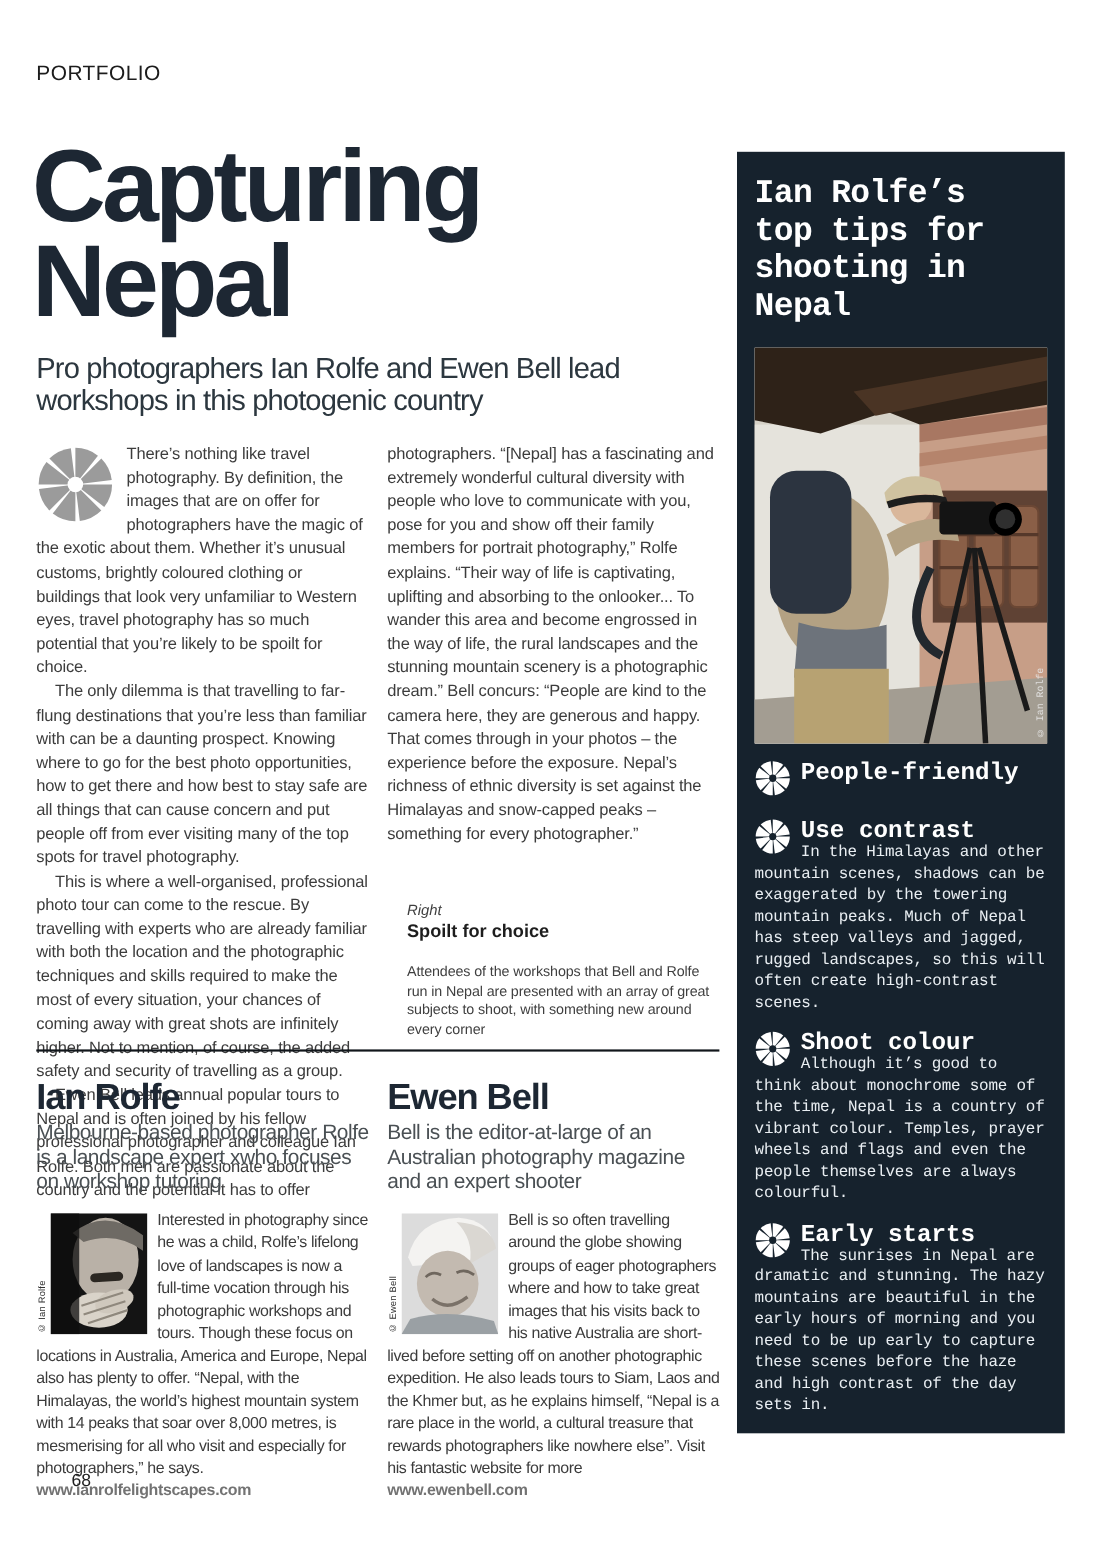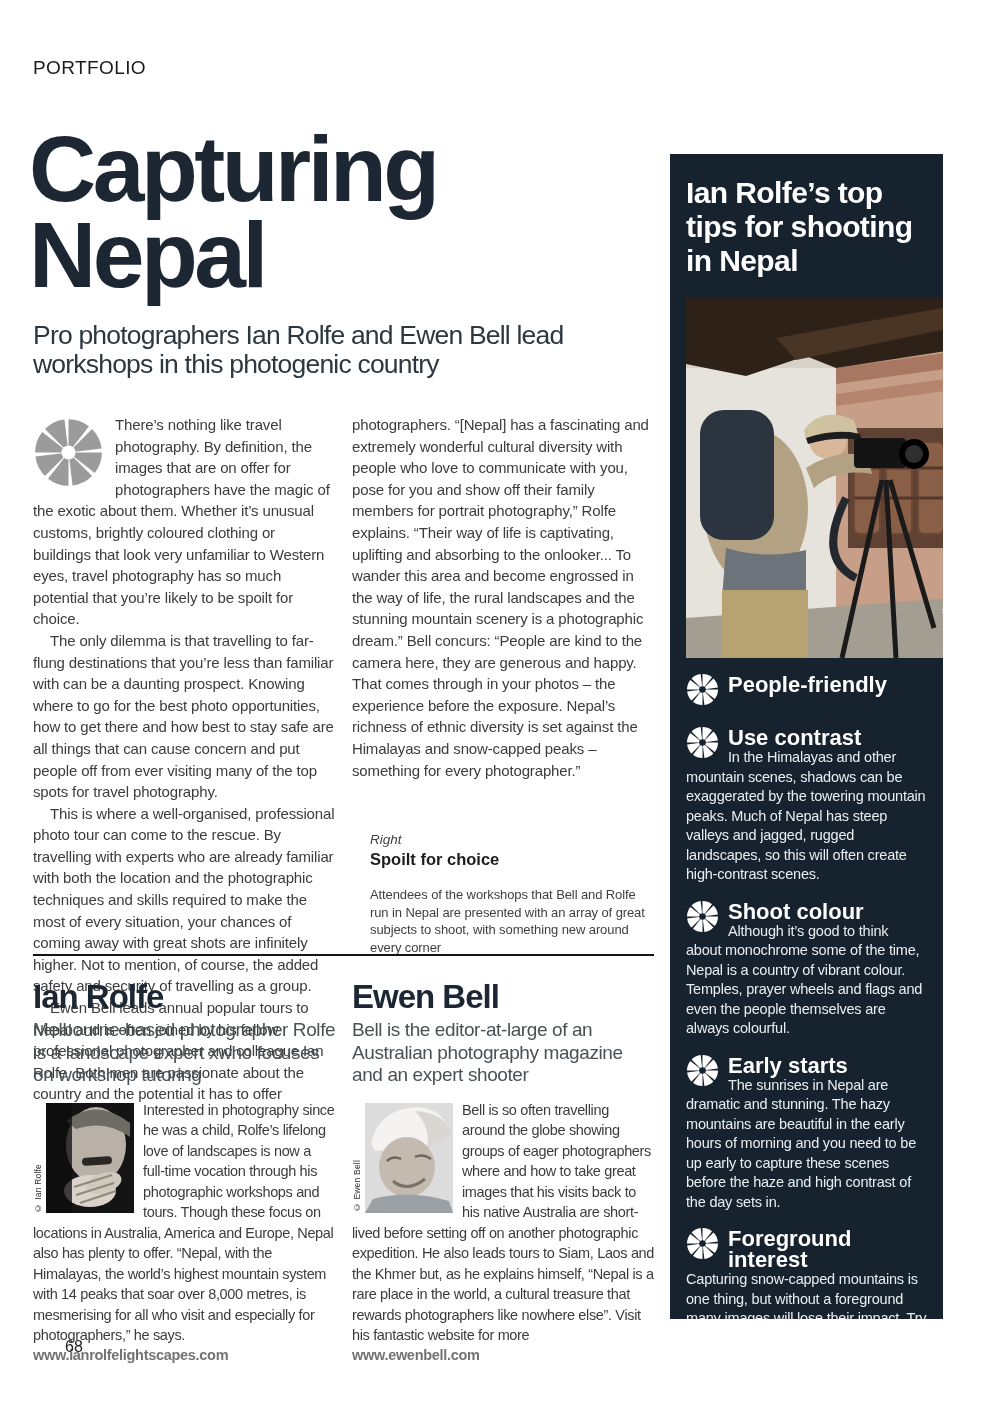--- a/index.html
+++ b/index.html
@@ -12,21 +12,21 @@
   *{margin:0;padding:0;box-sizing:border-box;}
   html,body{background:#fff;}
   body{font-family:"Liberation Sans","DejaVu Sans",sans-serif;}
   .page{position:relative;width:998px;height:1403px;background:var(--paper);overflow:hidden;}
 
   .kicker{position:absolute;left:33px;top:57px;font-size:19px;letter-spacing:.4px;color:#1c1c1c;font-weight:400;}
 
   .headline{position:absolute;left:29px;top:126px;font-size:93px;line-height:86px;font-weight:bold;color:var(--ink);letter-spacing:-3.5px;}
   .deck{position:absolute;left:33px;top:321px;width:600px;font-size:26.5px;line-height:29px;color:var(--deck);letter-spacing:-.8px;}
 
-  .article{position:absolute;left:33px;top:414px;width:622px;display:flex;gap:16px;}
+  .article{position:absolute;left:33px;top:402px;width:622px;display:flex;gap:16px;}
   .col{width:303px;}
   .col p{font-size:15px;line-height:21.6px;color:var(--body);letter-spacing:-.15px;}
   .col p.indent{text-indent:17px;}
   .dropcap-icon{float:left;width:71px;height:71px;margin:3px 11px 2px 0;}
 
   .caption{margin-top:50px;margin-left:auto;width:285px;}
   .cap-kicker{font-style:italic;font-size:13.5px;color:#3f3f3f;line-height:17px;}
   .cap-title{font-weight:bold;font-size:16.5px;color:#1d1d1d;line-height:20px;margin:1px 0 17px;}
   .cap-text{font-size:13px;line-height:17.5px;color:#3f3f3f;letter-spacing:-.1px;}
 
@@ -37,21 +37,21 @@
   .bio h2{font-size:33px;letter-spacing:-1px;color:var(--ink);font-weight:bold;margin:7px 0 3px;}
   .bio .sub{font-size:19px;line-height:22.5px;color:#4a5054;letter-spacing:-.4px;margin-bottom:13px;}
   .bio .bio-body{font-size:14.5px;line-height:20.5px;color:var(--body);letter-spacing:-.35px;}
   .portrait-wrap{float:left;margin:3px 9px 2px 0;display:flex;align-items:flex-end;gap:3px;}
   .credit-v{writing-mode:vertical-rl;transform:rotate(180deg);font-size:8.5px;color:#2e2e2e;letter-spacing:.2px;line-height:10px;}
   .portrait-wrap svg{display:block;}
   .site{font-size:14.5px;font-weight:bold;color:#737373;letter-spacing:-.3px;margin-top:1px;}
 
   .pagenum{position:absolute;left:33px;top:1338px;font-size:16px;color:#1f1f1f;margin-left:32px;}
 
-  .sidebar{position:absolute;left:670px;top:154px;width:273px;height:1165px;background:var(--panel);padding:22px 16px 0 16px;overflow:hidden;}
+  .sidebar{position:absolute;left:670px;top:138px;width:298px;height:1165px;background:var(--panel);padding:22px 16px 0 16px;overflow:hidden;font-family:Liberation Mono, monospace;}
   .sb-title{color:#fff;font-size:30px;line-height:34px;font-weight:bold;letter-spacing:-.6px;width:252px;margin-bottom:20px;}
   .sb-photo{position:relative;width:266px;height:360px;margin-bottom:14px;background:#c9c0b4;}
   .sb-photo svg{display:block;}
   .photo-credit{position:absolute;right:1px;bottom:5px;writing-mode:vertical-rl;transform:rotate(180deg);font-size:9px;color:#e6e6e6;opacity:.9;}
   .tip{margin-bottom:14px;overflow:hidden;}
   .tip-icon{float:left;width:33px;height:33px;margin:1px 9px 5px 0;}
   .tip-title{color:#fff;font-weight:bold;font-size:22px;line-height:21px;padding-top:2px;}
   .tip-text{color:#e9eef2;font-size:14.5px;line-height:19.5px;letter-spacing:-.2px;}
 </style>
 </head>

